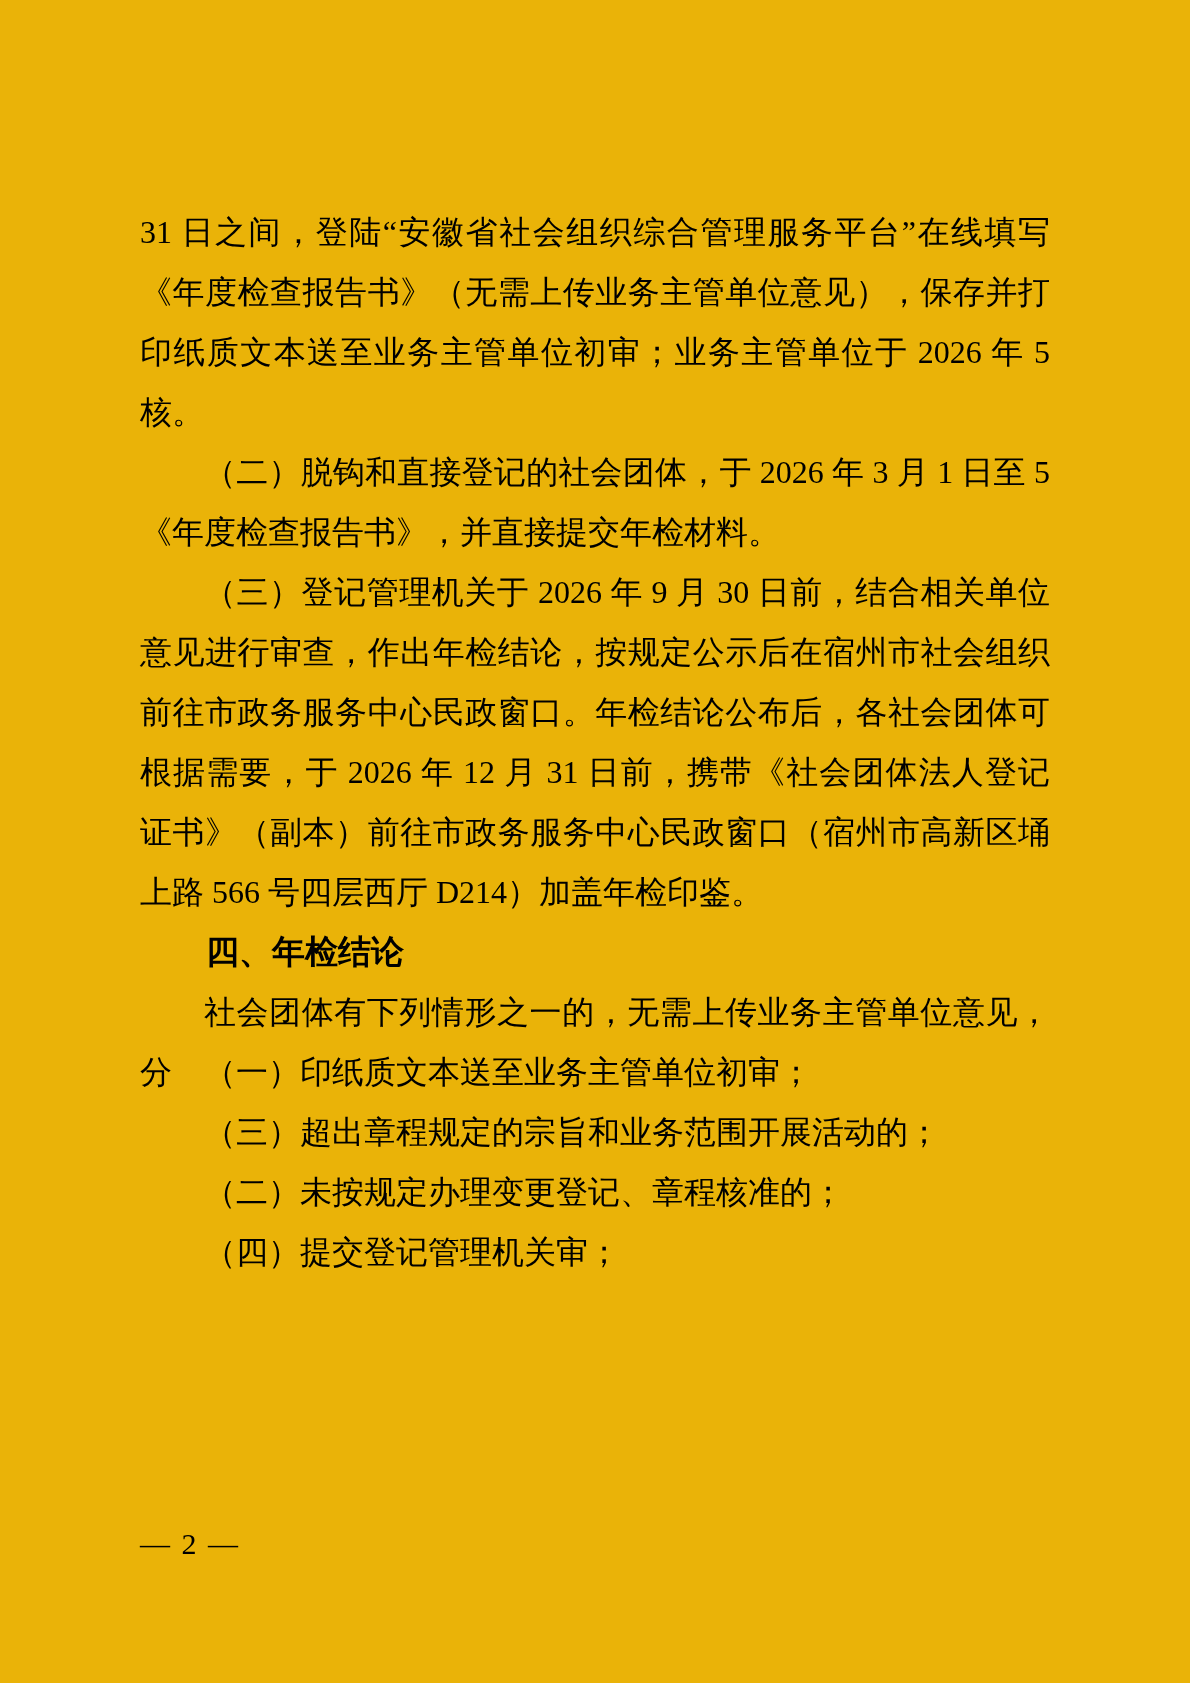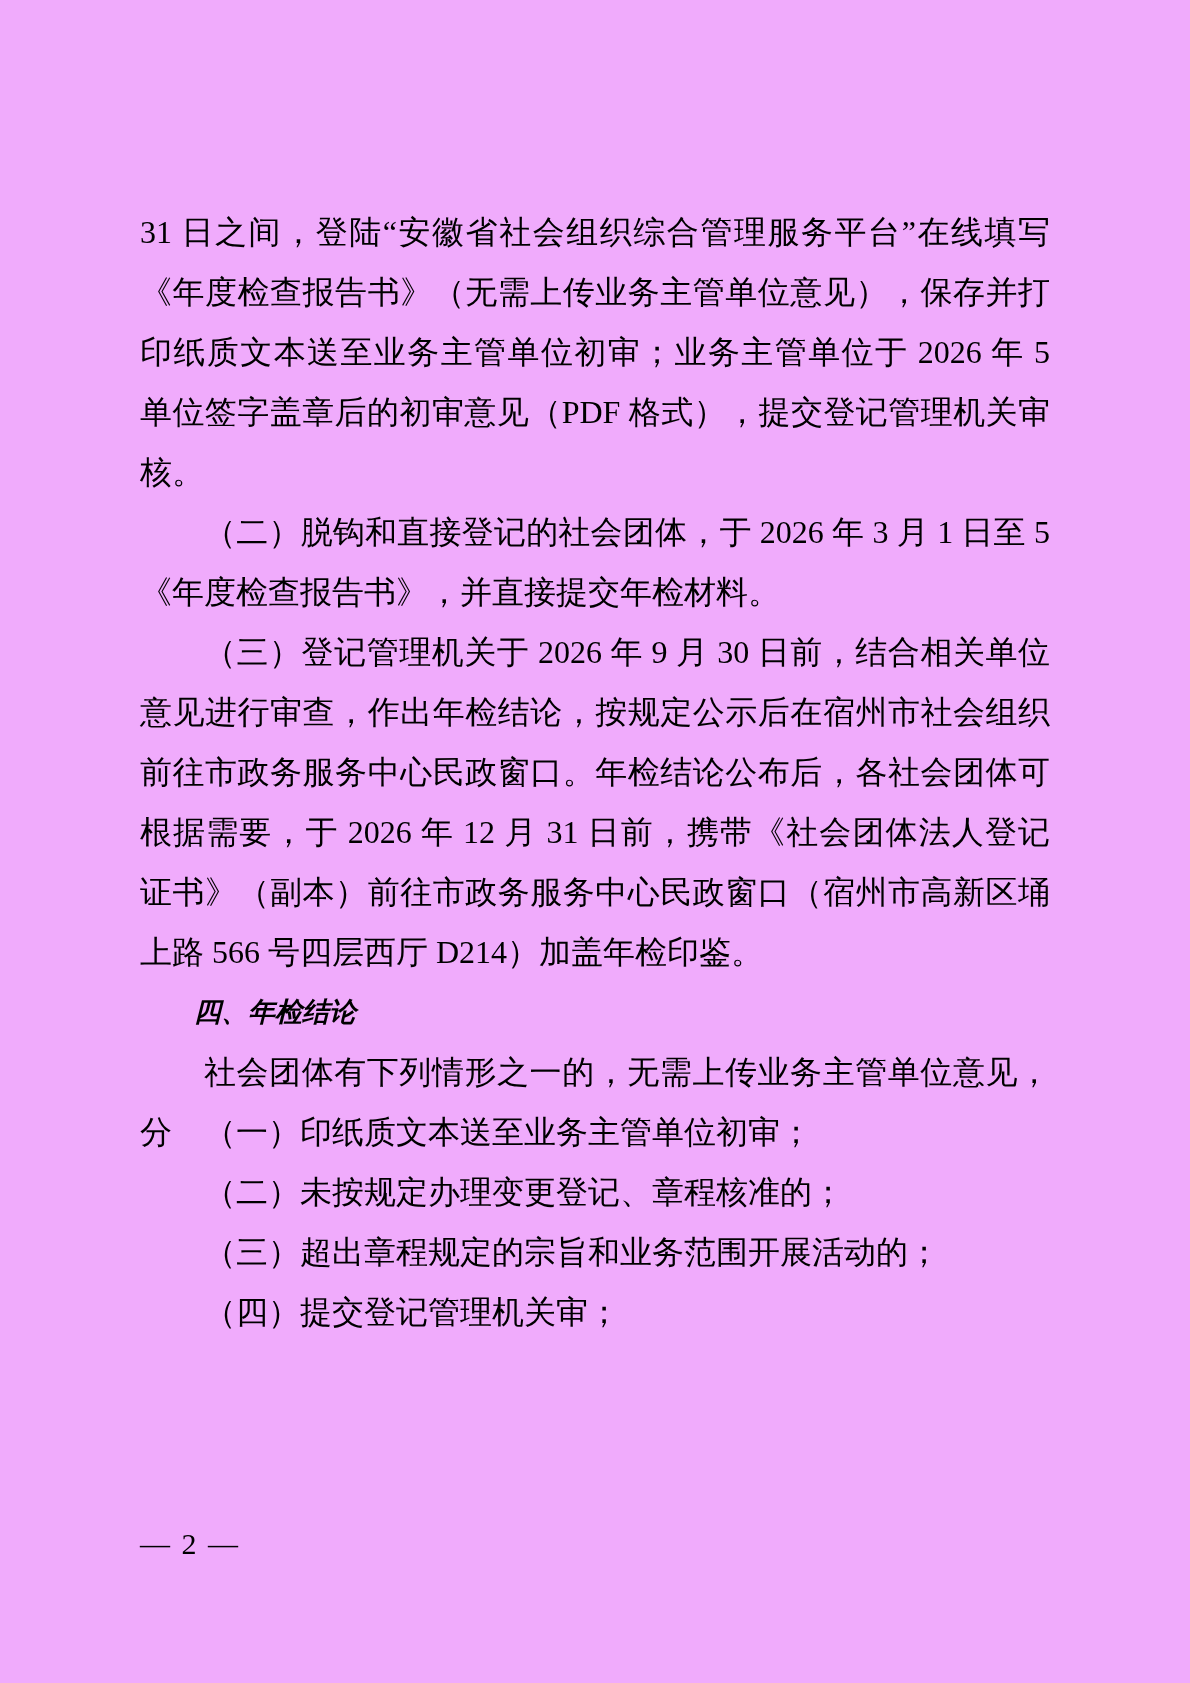--- a/index.html
+++ b/index.html
@@ -4,21 +4,21 @@
 <style>
   html, body {
     margin: 0;
     padding: 0;
     background: #e8e8e8;
   }
   .page {
     position: relative;
     width: 1190px;
     height: 1683px;
-    background: #f0abfc;
+    background: #eab308;
     overflow: hidden;
     font-family: "Liberation Serif", "DejaVu Serif", serif;
     color: #000000;
   }
   .content {
     position: absolute;
     top: 202px;
     left: 140px;
     width: 910px;
   }
@@ -32,51 +32,49 @@
   .line.justify {
     text-align: justify;
     text-align-last: justify;
   }
   .line.indent {
     text-indent: 2em;
   }
   .line.heading {
     font-family: "Liberation Sans", "DejaVu Sans", sans-serif;
     font-weight: 700;
-    font-size: 27px;
-    font-style: italic;
+    font-size: 33px;
   }
   .footer {
     position: absolute;
     top: 1516px;
     left: 140px;
     font-size: 30px;
     line-height: 56px;
     letter-spacing: 2px;
   }
 </style>
 </head>
 <body>
 
 <div class="page">
   <div class="content">
     <div class="line justify">31 日之间，登陆“安徽省社会组织综合管理服务平台”在线填写</div>
     <div class="line justify">《年度检查报告书》（无需上传业务主管单位意见），保存并打</div>
     <div class="line justify">印纸质文本送至业务主管单位初审；业务主管单位于 2026 年 5</div>
-    <div class="line justify">单位签字盖章后的初审意见（PDF 格式），提交登记管理机关审</div>
     <div class="line">核。</div>
     <div class="line justify indent">（二）脱钩和直接登记的社会团体，于 2026 年 3 月 1 日至 5</div>
     <div class="line">《年度检查报告书》，并直接提交年检材料。</div>
     <div class="line justify indent">（三）登记管理机关于 2026 年 9 月 30 日前，结合相关单位</div>
     <div class="line justify">意见进行审查，作出年检结论，按规定公示后在宿州市社会组织</div>
     <div class="line justify">前往市政务服务中心民政窗口。年检结论公布后，各社会团体可</div>
     <div class="line justify">根据需要，于 2026 年 12 月 31 日前，携带《社会团体法人登记</div>
     <div class="line justify">证书》（副本）前往市政务服务中心民政窗口（宿州市高新区埇</div>
     <div class="line">上路 566 号四层西厅 D214）加盖年检印鉴。</div>
     <div class="line heading indent">四、年检结论</div>
     <div class="line justify indent">社会团体有下列情形之一的，无需上传业务主管单位意见，分</div>
     <div class="line indent">（一）印纸质文本送至业务主管单位初审；</div>
+    <div class="line indent">（三）超出章程规定的宗旨和业务范围开展活动的；</div>
     <div class="line indent">（二）未按规定办理变更登记、章程核准的；</div>
-    <div class="line indent">（三）超出章程规定的宗旨和业务范围开展活动的；</div>
     <div class="line indent">（四）提交登记管理机关审；</div>
   </div>
   <div class="footer">— 2 —</div>
 </div>
 
 </body></html>

